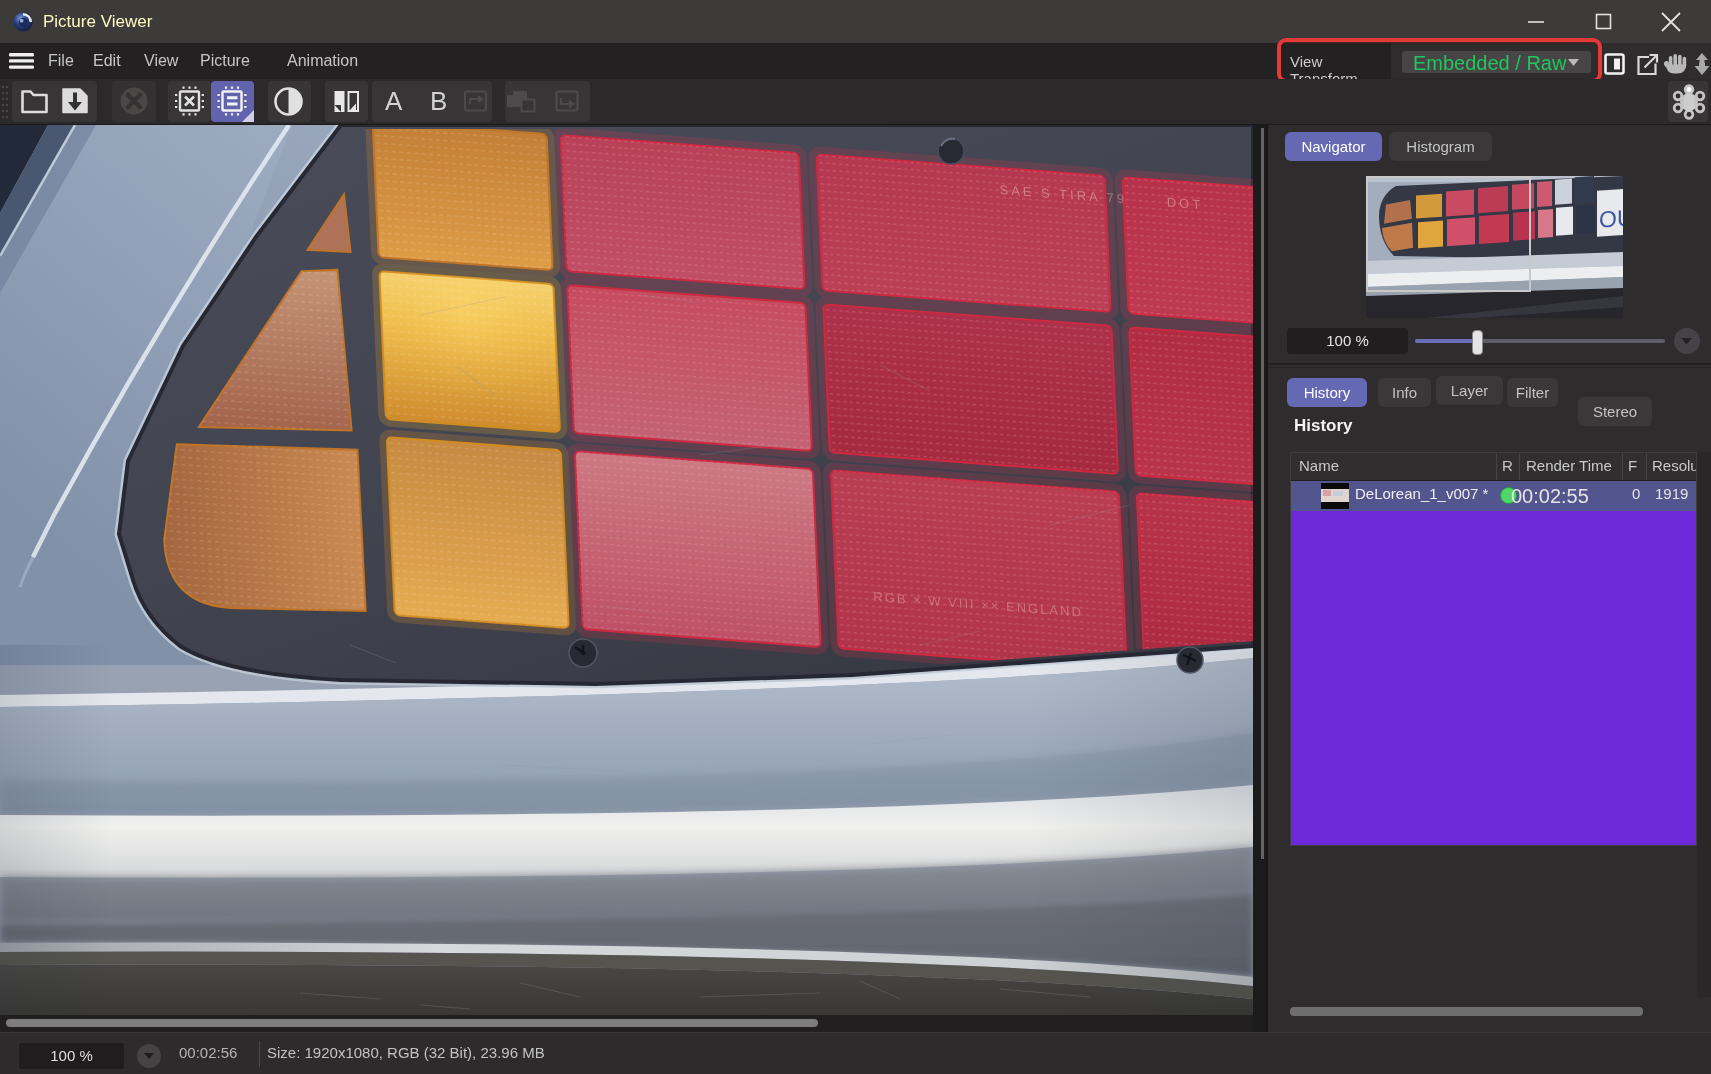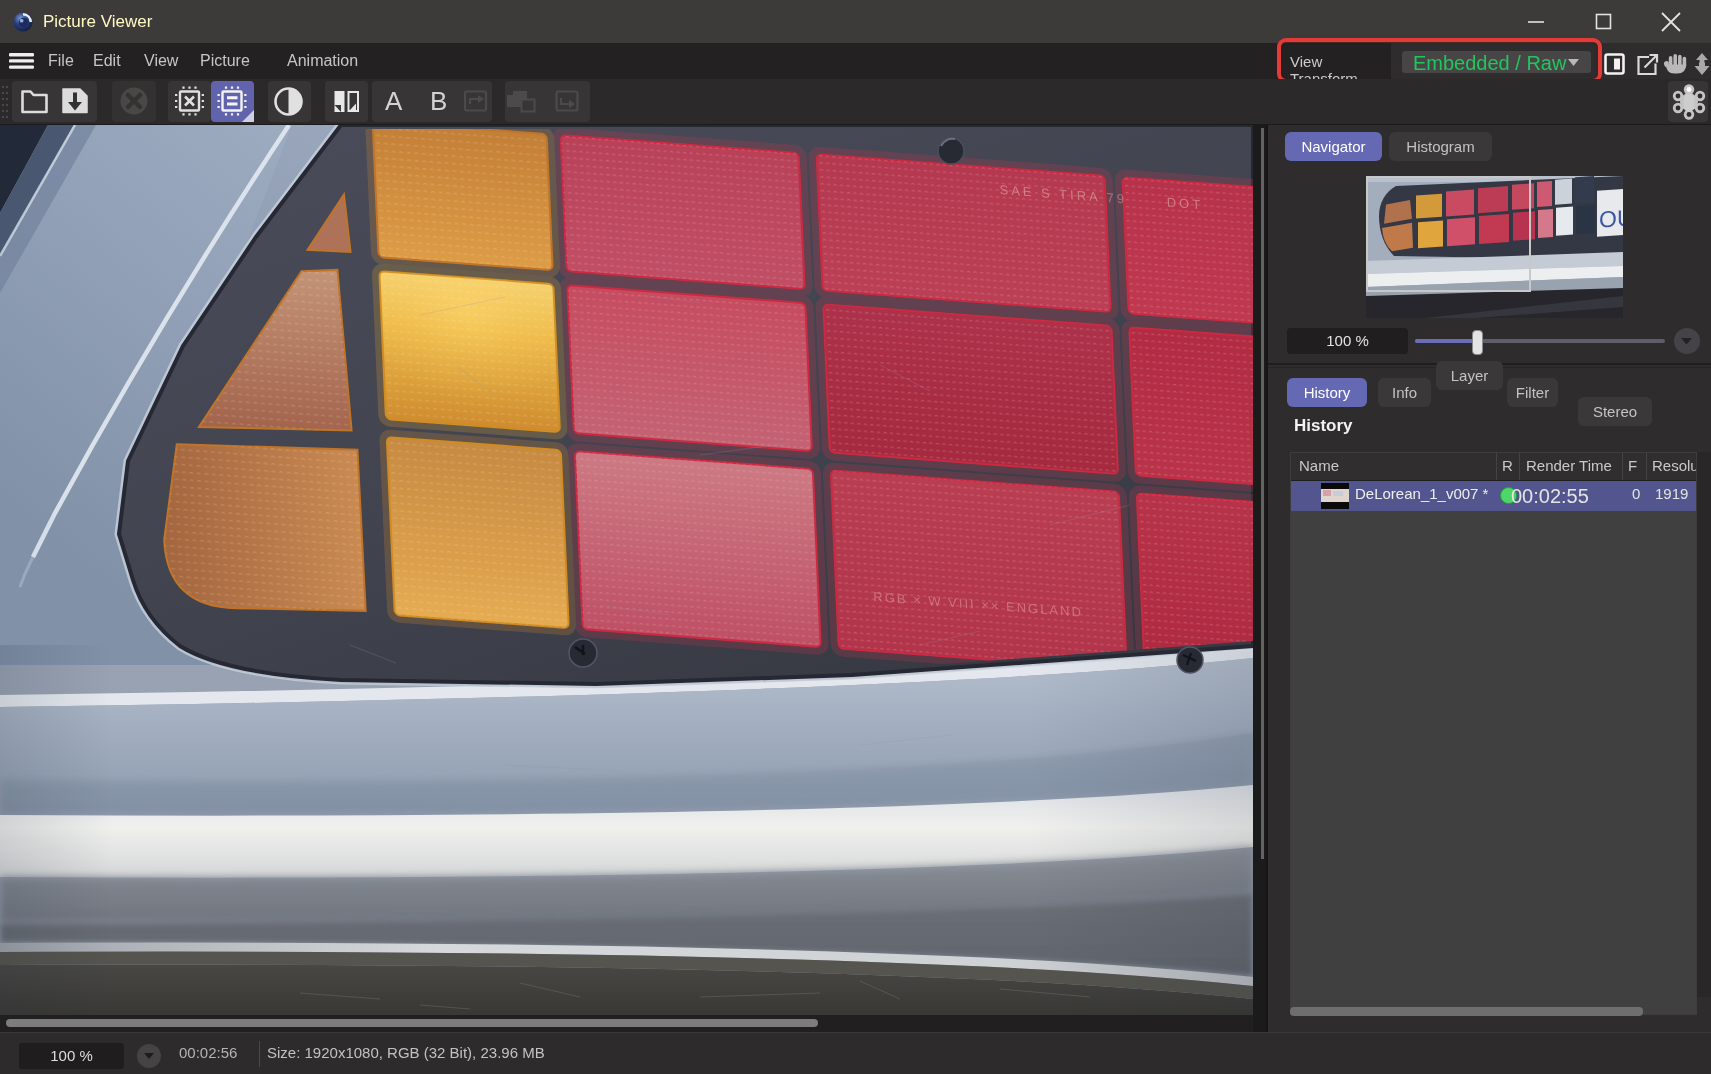--- a/index.html
+++ b/index.html
@@ -547,27 +547,27 @@
     <svg class="abs" style="left:7px;top:10px" width="12" height="8">
         <path d="M0,0 h11 l-5.5,6.5 Z" fill="#232125"></path>
       </svg>
   </div>
 
   <div class="abs" style="left:0;top:238px;width:443px;height:2px;background:#201f1f;"></div>
   <div class="abs" style="left:0;top:242px;width:443px;height:1px;background:#272525;"></div>
 
   <div class="tab active" style="left:19px;top:253px;width:80px;">History</div>
   <div class="tab" style="left:110px;top:253px;width:53px;">Info</div>
-  <div class="tab" style="left:168px;top:236px;width:67px;">Layer</div>
+  <div class="tab" style="left:168px;top:251px;width:67px;">Layer</div>
   <div class="tab" style="left:239px;top:253px;width:51px;">Filter</div>
   <div class="tab" style="left:310px;top:253px;width:74px;margin-top:19px;">Stereo</div>
 
   <div class="abs" style="left:26px;top:291px;color:#f2f2f2;font-size:17px;font-weight:bold;">History</div>
 
-  <div class="abs" style="left:22px;top:327px;width:407px;height:563px;background:#404040;border:1px solid #3e3c3c;box-sizing:border-box;overflow:hidden;">
+  <div class="abs" style="left:22px;top:327px;width:407px;height:394px;background:#6d28d9;border:1px solid #3e3c3c;box-sizing:border-box;overflow:hidden;">
 
     <div class="abs" style="left:0;top:0;width:407px;height:27px;background:#302e2e;border-bottom:1px solid #1f1e1e;"></div>
     <div class="abs" style="left:8px;top:4px;color:#c9c9c9;font-size:15px;">Name</div>
     <div class="abs" style="left:211px;top:4px;color:#c9c9c9;font-size:15px;">R</div>
     <div class="abs" style="left:235px;top:4px;color:#c9c9c9;font-size:15px;">Render Time</div>
     <div class="abs" style="left:337px;top:4px;color:#c9c9c9;font-size:15px;">F</div>
     <div class="abs" style="left:361px;top:4px;color:#c9c9c9;font-size:15px;">Resolu</div>
     <div class="abs" style="left:205px;top:0;width:1px;height:27px;background:#454343;"></div>
     <div class="abs" style="left:228px;top:0;width:1px;height:27px;background:#454343;"></div>
     <div class="abs" style="left:331px;top:0;width:1px;height:27px;background:#454343;"></div>

